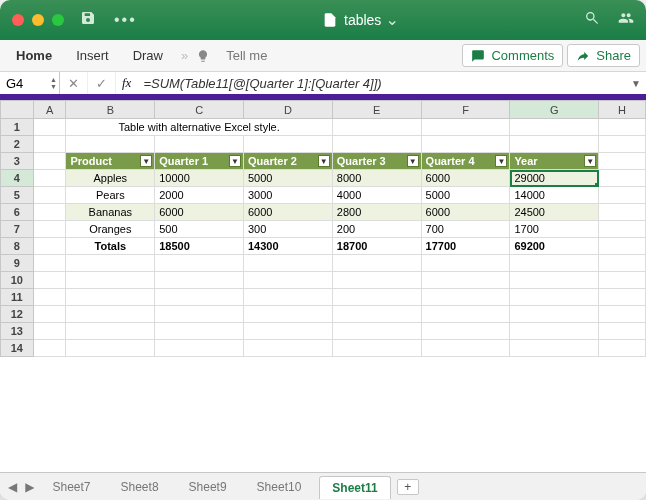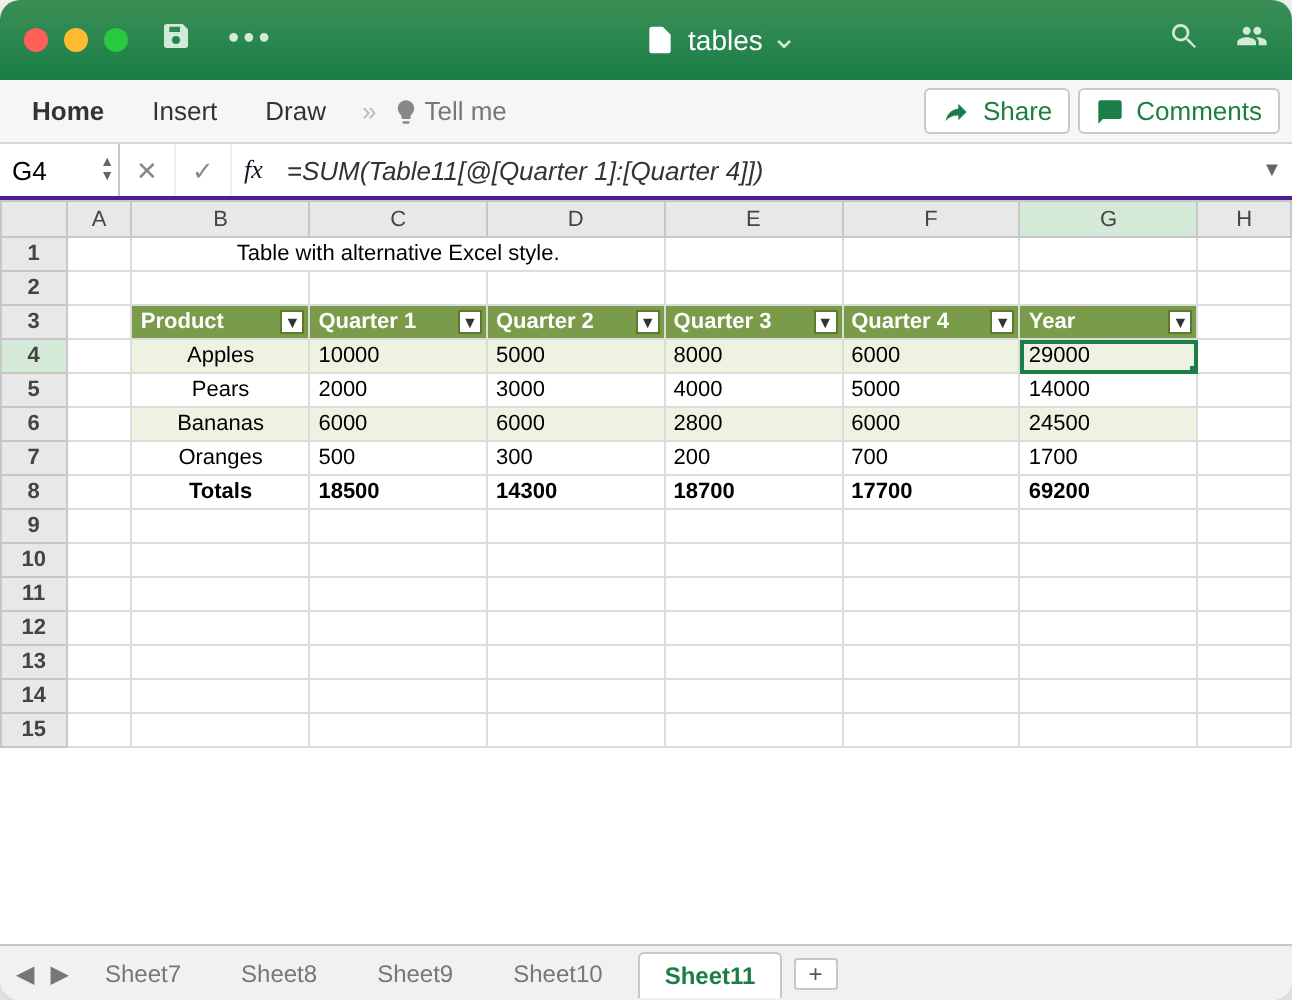--- a/index.html
+++ b/index.html
@@ -9,24 +9,24 @@
   .traffic { display: flex; gap: 8px; }
   .dot { width: 12px; height: 12px; border-radius: 50%; }
   .red { background: #ff5f57; } .yellow { background: #febc2e; } .green { background: #28c840; }
   .title-icons { display: flex; gap: 18px; margin-left: 16px; align-items: center; color: #d4ead9; }
   .title-center { flex: 1; display: flex; align-items: center; justify-content: center; color: #fff; font-size: 14px; font-weight: 500; }
   .title-right { display: flex; gap: 18px; color: #d4ead9; align-items: center; }
   .svgicon { width: 16px; height: 16px; fill: currentColor; }
   .ribbon { height: 32px; background: #f6f6f6; border-bottom: 1px solid #d7d7d7; display: flex; align-items: center; padding: 0 6px; gap: 4px; font-size: 13px; }
   .tab { padding: 4px 10px; cursor: pointer; color: #333; }
   .tab.active { font-weight: 700; }
-  .tellme { display: flex; align-items: center; gap: 2px; color: #777; }
+  .tellme { display: flex; align-items: center; gap: 16px; color: #777; }
   .ribbon-spacer { flex: 1; }
   .ribbon-btn { border: 1px solid #c9c9c9; background: #fff; border-radius: 3px; padding: 3px 8px; font-size: 13px; display: flex; align-items: center; gap: 6px; color: #1a7e46; cursor: pointer; }
-  .fxbar { height: 28px; background: #fff; border-bottom: 2px solid #4c1d95; display: flex; align-items: stretch; font-size: 13px; }
+  .fxbar { height: 28px; background: #fff; border-bottom: 6px solid #4c1d95; display: flex; align-items: stretch; font-size: 13px; }
   .namebox { width: 60px; border-right: 1px solid #c7c7c7; display: flex; align-items: center; padding: 0 6px; position: relative; }
   .namebox .stepper { position: absolute; right: 2px; display: flex; flex-direction: column; font-size: 7px; line-height: 7px; color: #666; }
   .fxbtn { width: 28px; display: flex; align-items: center; justify-content: center; color: #888; border-right: 1px solid #eee; }
   .fxlabel { font-style: italic; font-family: serif; color: #0f172a; padding: 0 6px; display:flex; align-items:center; }
   .fxinput { flex: 1; display: flex; align-items: center; padding: 0 6px; color: #333; font-style: italic; }
   .fxdrop { width: 20px; display:flex; align-items:center; justify-content:center; color:#666; font-size:10px; }
   .gridwrap { flex: 1; overflow: auto; position: relative; background: #fff; }
   table.sheet { border-collapse: collapse; table-layout: fixed; width: 100%; font-size: 11px; }
   .sheet th, .sheet td { border: 1px solid #dcdcdc; height: 17px; padding: 0 4px; background: #fff; overflow: hidden; white-space: nowrap; }
   .sheet .colhdr th { background: #e8e8e8; color: #444; font-weight: normal; text-align: center; height: 18px; border-color:#c7c7c7; }
@@ -96,29 +96,29 @@
     <div style="color:#bbb; padding:0 4px;">»</div>
     <div class="tellme">
       <svg class="svgicon" style="width:14px;height:14px;fill:#888;" viewBox="0 0 24 24">
           <path d="M9 21c0 .55.45 1 1 1h4c.55 0 1-.45 1-1v-1H9v1zm3-19C8.14 2 5 5.14 5 9c0 2.38 1.19 4.47 3 5.74V17c0 .55.45 1 1 1h6c.55 0 1-.45 1-1v-2.26c1.81-1.27 3-3.36 3-5.74 0-3.86-3.14-7-7-7z"></path>
         </svg>
       <span>Tell me</span>
     </div>
     <div class="ribbon-spacer"></div>
     <button class="ribbon-btn">
       <svg style="width:14px;height:14px;fill:#1a7e46;" viewBox="0 0 24 24">
+          <path d="M20 2H4a2 2 0 0 0-2 2v18l4-4h14a2 2 0 0 0 2-2V4a2 2 0 0 0-2-2z"></path>
+        </svg>
+      <span>Comments</span>
+    </button>
+    <button class="ribbon-btn">
+      <svg style="width:14px;height:14px;fill:#1a7e46;" viewBox="0 0 24 24">
           <path d="M14 9V5l7 7-7 7v-4.1c-5 0-8.5 1.6-11 5.1 1-5 4-10 11-11z"></path>
         </svg>
       <span>Share</span>
-    </button>
-    <button class="ribbon-btn">
-      <svg style="width:14px;height:14px;fill:#1a7e46;" viewBox="0 0 24 24">
-          <path d="M20 2H4a2 2 0 0 0-2 2v18l4-4h14a2 2 0 0 0 2-2V4a2 2 0 0 0-2-2z"></path>
-        </svg>
-      <span>Comments</span>
     </button>
   </div>
 
   <div class="fxbar">
     <div class="namebox">
       <span>G4</span>
       <div class="stepper">
           <span>▲</span>
           <span>▼</span>
         </div>
@@ -300,31 +300,20 @@
             <th class="rowhdr">14</th>
             <td></td>
             <td></td>
             <td></td>
             <td></td>
             <td></td>
             <td></td>
             <td></td>
             <td></td>
           </tr>
-      <tr>
-            <th class="rowhdr">15</th>
-            <td></td>
-            <td></td>
-            <td></td>
-            <td></td>
-            <td></td>
-            <td></td>
-            <td></td>
-            <td></td>
-          </tr>
     </tbody>
       </table>
   </div>
 
   <div class="bottombar">
     <div class="sheetnav">
       <span>◀</span>
       <span>▶</span>
     </div>
     <div class="sheettab">Sheet7</div>

